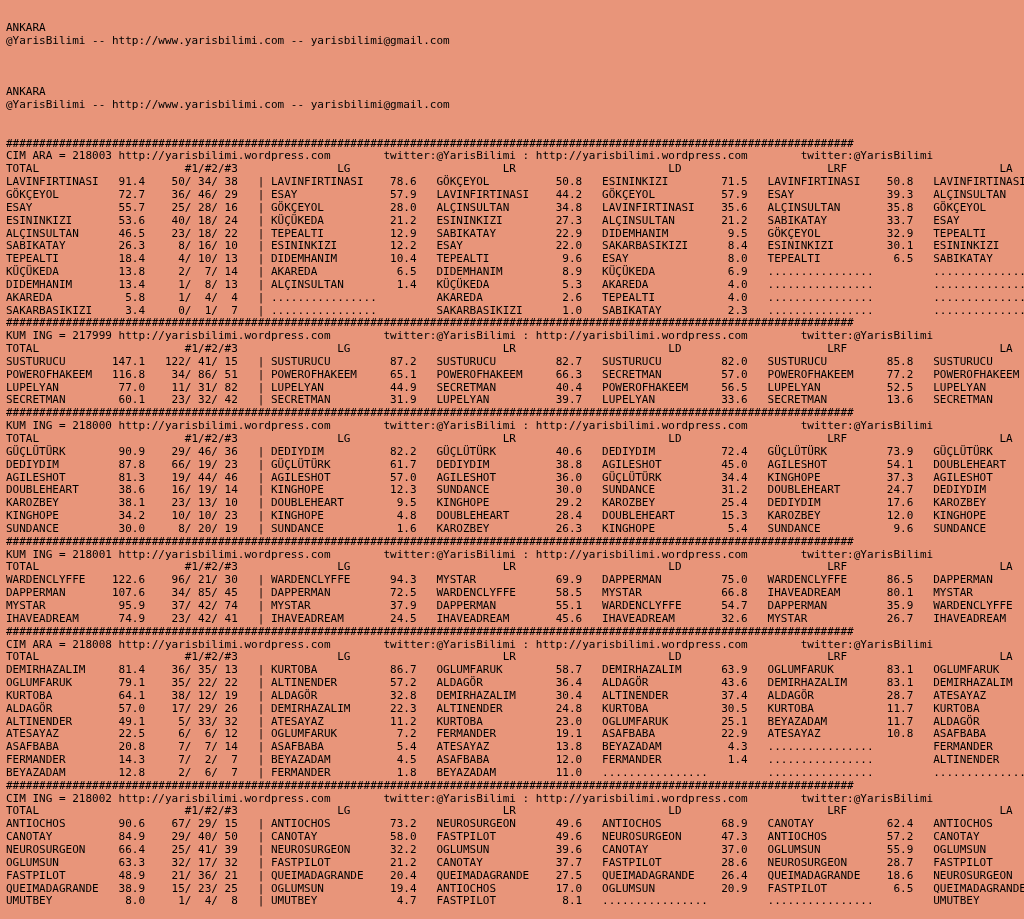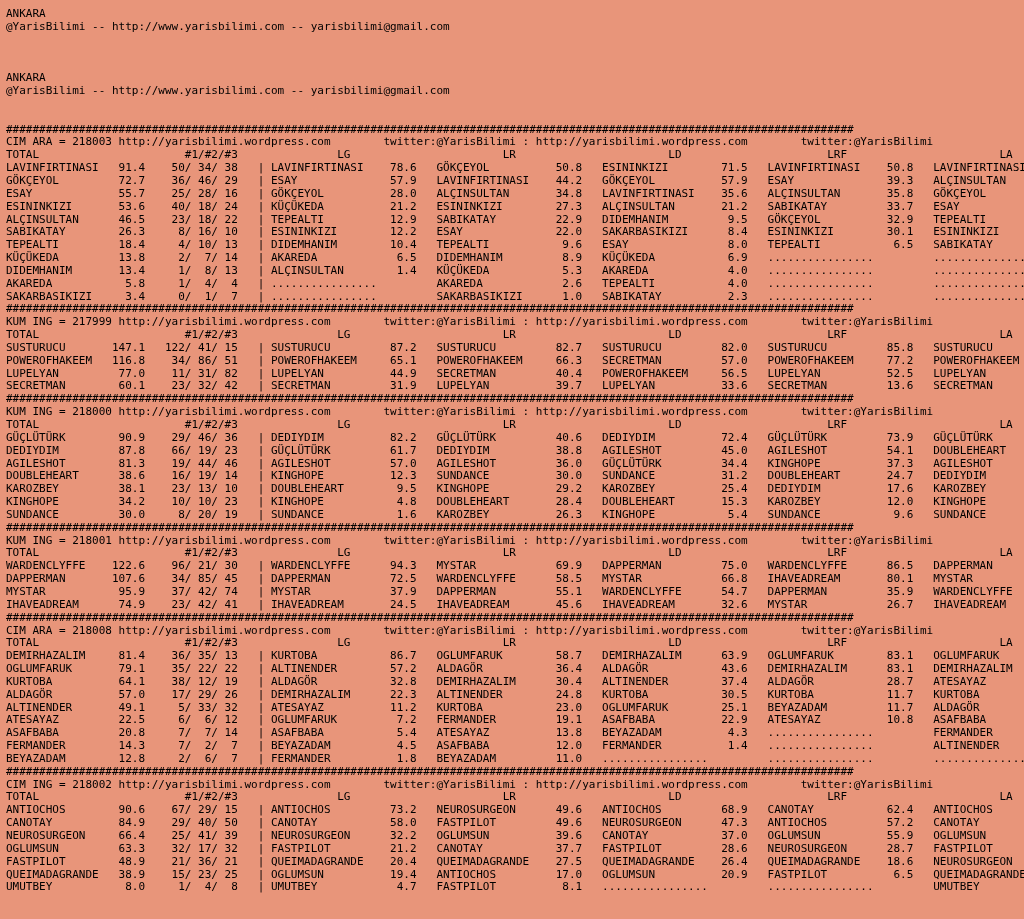--- a/index.html
+++ b/index.html
@@ -11,21 +11,21 @@
     width: 1024px;
     height: 919px;
     overflow: hidden;
     font-family: "DejaVu Sans Mono", "Liberation Mono", monospace;
     font-size: 11px;
     line-height: 12.85px;
     color: #000000;
     background: #e8957a;
   }
   #page {
-    padding: 8px 4px 0 6px;
+    padding: 22px 4px 0 6px;
     white-space: pre;
     letter-spacing: 0px;
   }
   .line {
     white-space: pre;
     font-family: "DejaVu Sans Mono", "Liberation Mono", monospace;
     font-size: 11px;
     line-height: 12.85px;
     height: 12.85px;
   }

